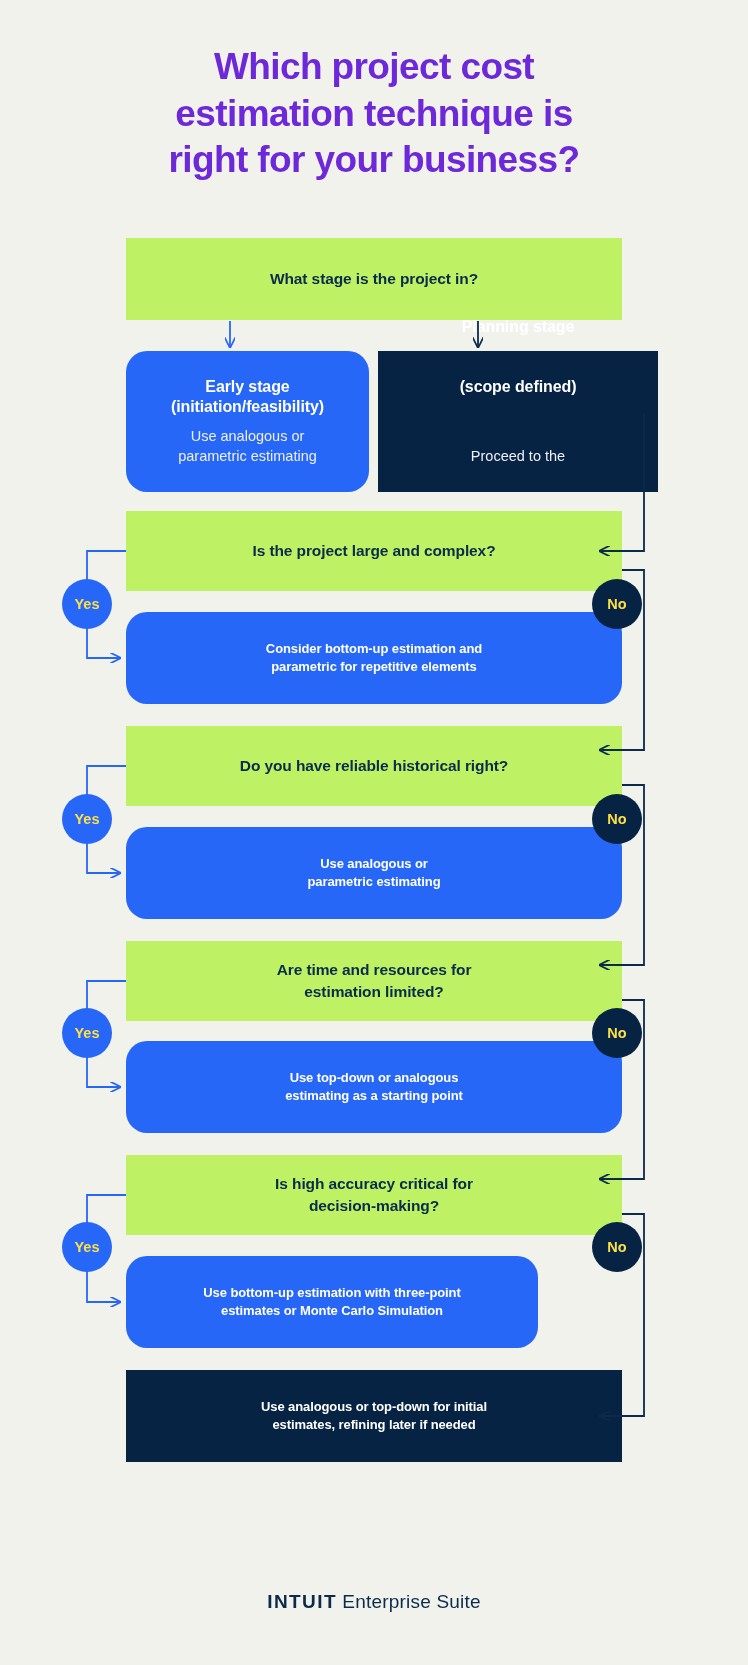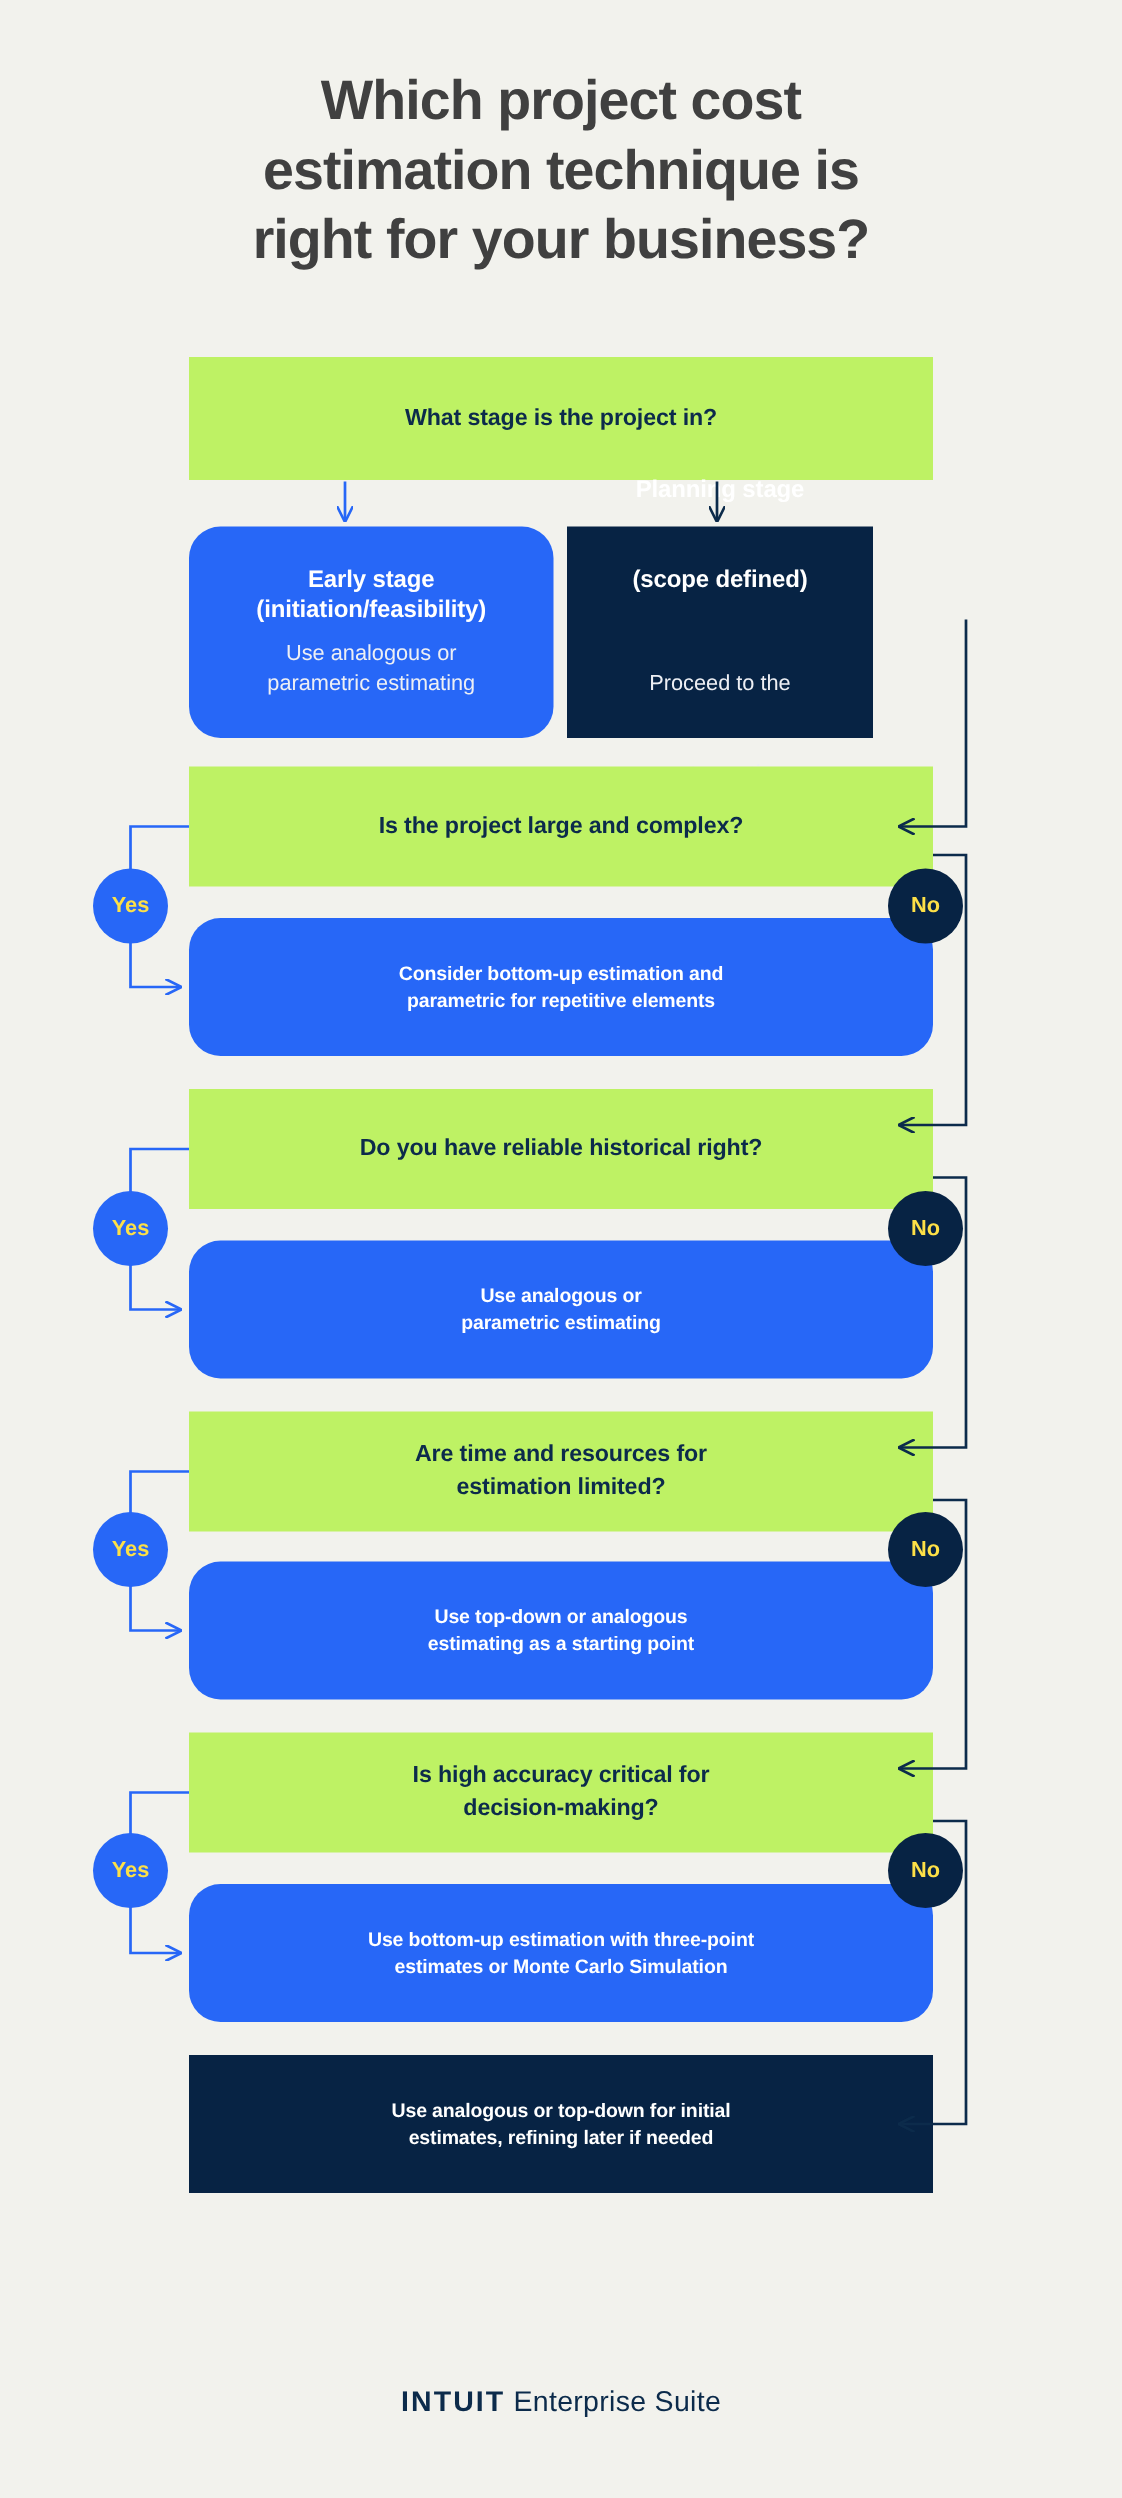--- a/index.html
+++ b/index.html
@@ -13,21 +13,21 @@
   }
   .stage{position:absolute;left:0;top:0;width:748px;height:1665px;}
 
   
   .title{
     position:absolute;left:74px;top:44px;width:600px;
     text-align:center;
     font-size:37px;line-height:1.26;
     font-weight:bold;
     letter-spacing:-0.6px;
-    color:#404040;
+    color:#6d28d9;
   }
   .title .ln{display:block;}
 
   
   .box{
     position:absolute;
     box-sizing:border-box;
     display:flex;
     flex-direction:column;
     align-items:center;
@@ -83,21 +83,21 @@
     <div class="q-text">What stage is the project in?</div>
   </div>
 
   <div class="box box-blue" style="left:126px;top:351px;width:243px;height:141px;">
     <div class="s-title">Early stage</div>
     <div class="s-title">(initiation/feasibility)</div>
     <div class="s-sub">Use analogous or</div>
     <div class="s-sub" style="margin-top:0">parametric estimating</div>
   </div>
 
-  <div class="box box-navy" style="left:378px;top:351px;width:204px;height:141px;gap:40px;">
+  <div class="box box-navy" style="left:378px;top:351px;width:280px;height:141px;gap:40px;">
     <div class="s-title">Planning stage</div>
     <div class="s-title">(scope defined)</div>
     <div class="s-sub">Proceed to the</div>
     <div class="s-sub" style="margin-top:0">next question</div>
   </div>
 
   <div class="box box-white" style="left:126px;top:511px;width:496px;height:80px;">
     <div class="q-text">Is the project large and complex?</div>
 
   </div>
@@ -139,21 +139,21 @@
     <span>Yes</span>
   </div>
   <div class="circle circle-no" style="left:592px;top:1008px;">
     <span>No</span>
   </div>
 
   <div class="box box-white" style="left:126px;top:1155px;width:496px;height:80px;">
     <div class="q-text">Is high accuracy critical for</div>
     <div class="q-text">decision-making?</div>
   </div>
-  <div class="box box-blue" style="left:126px;top:1256px;width:496px;height:92px;">
+  <div class="box box-blue" style="left:126px;top:1256px;width:412px;height:92px;">
     <div class="a-text">Use bottom-up estimation with three-point</div>
     <div class="a-text">estimates or Monte Carlo Simulation</div>
   </div>
   <div class="circle circle-yes" style="left:62px;top:1222px;">
     <span>Yes</span>
   </div>
   <div class="circle circle-no" style="left:592px;top:1222px;">
     <span>No</span>
   </div>
 

